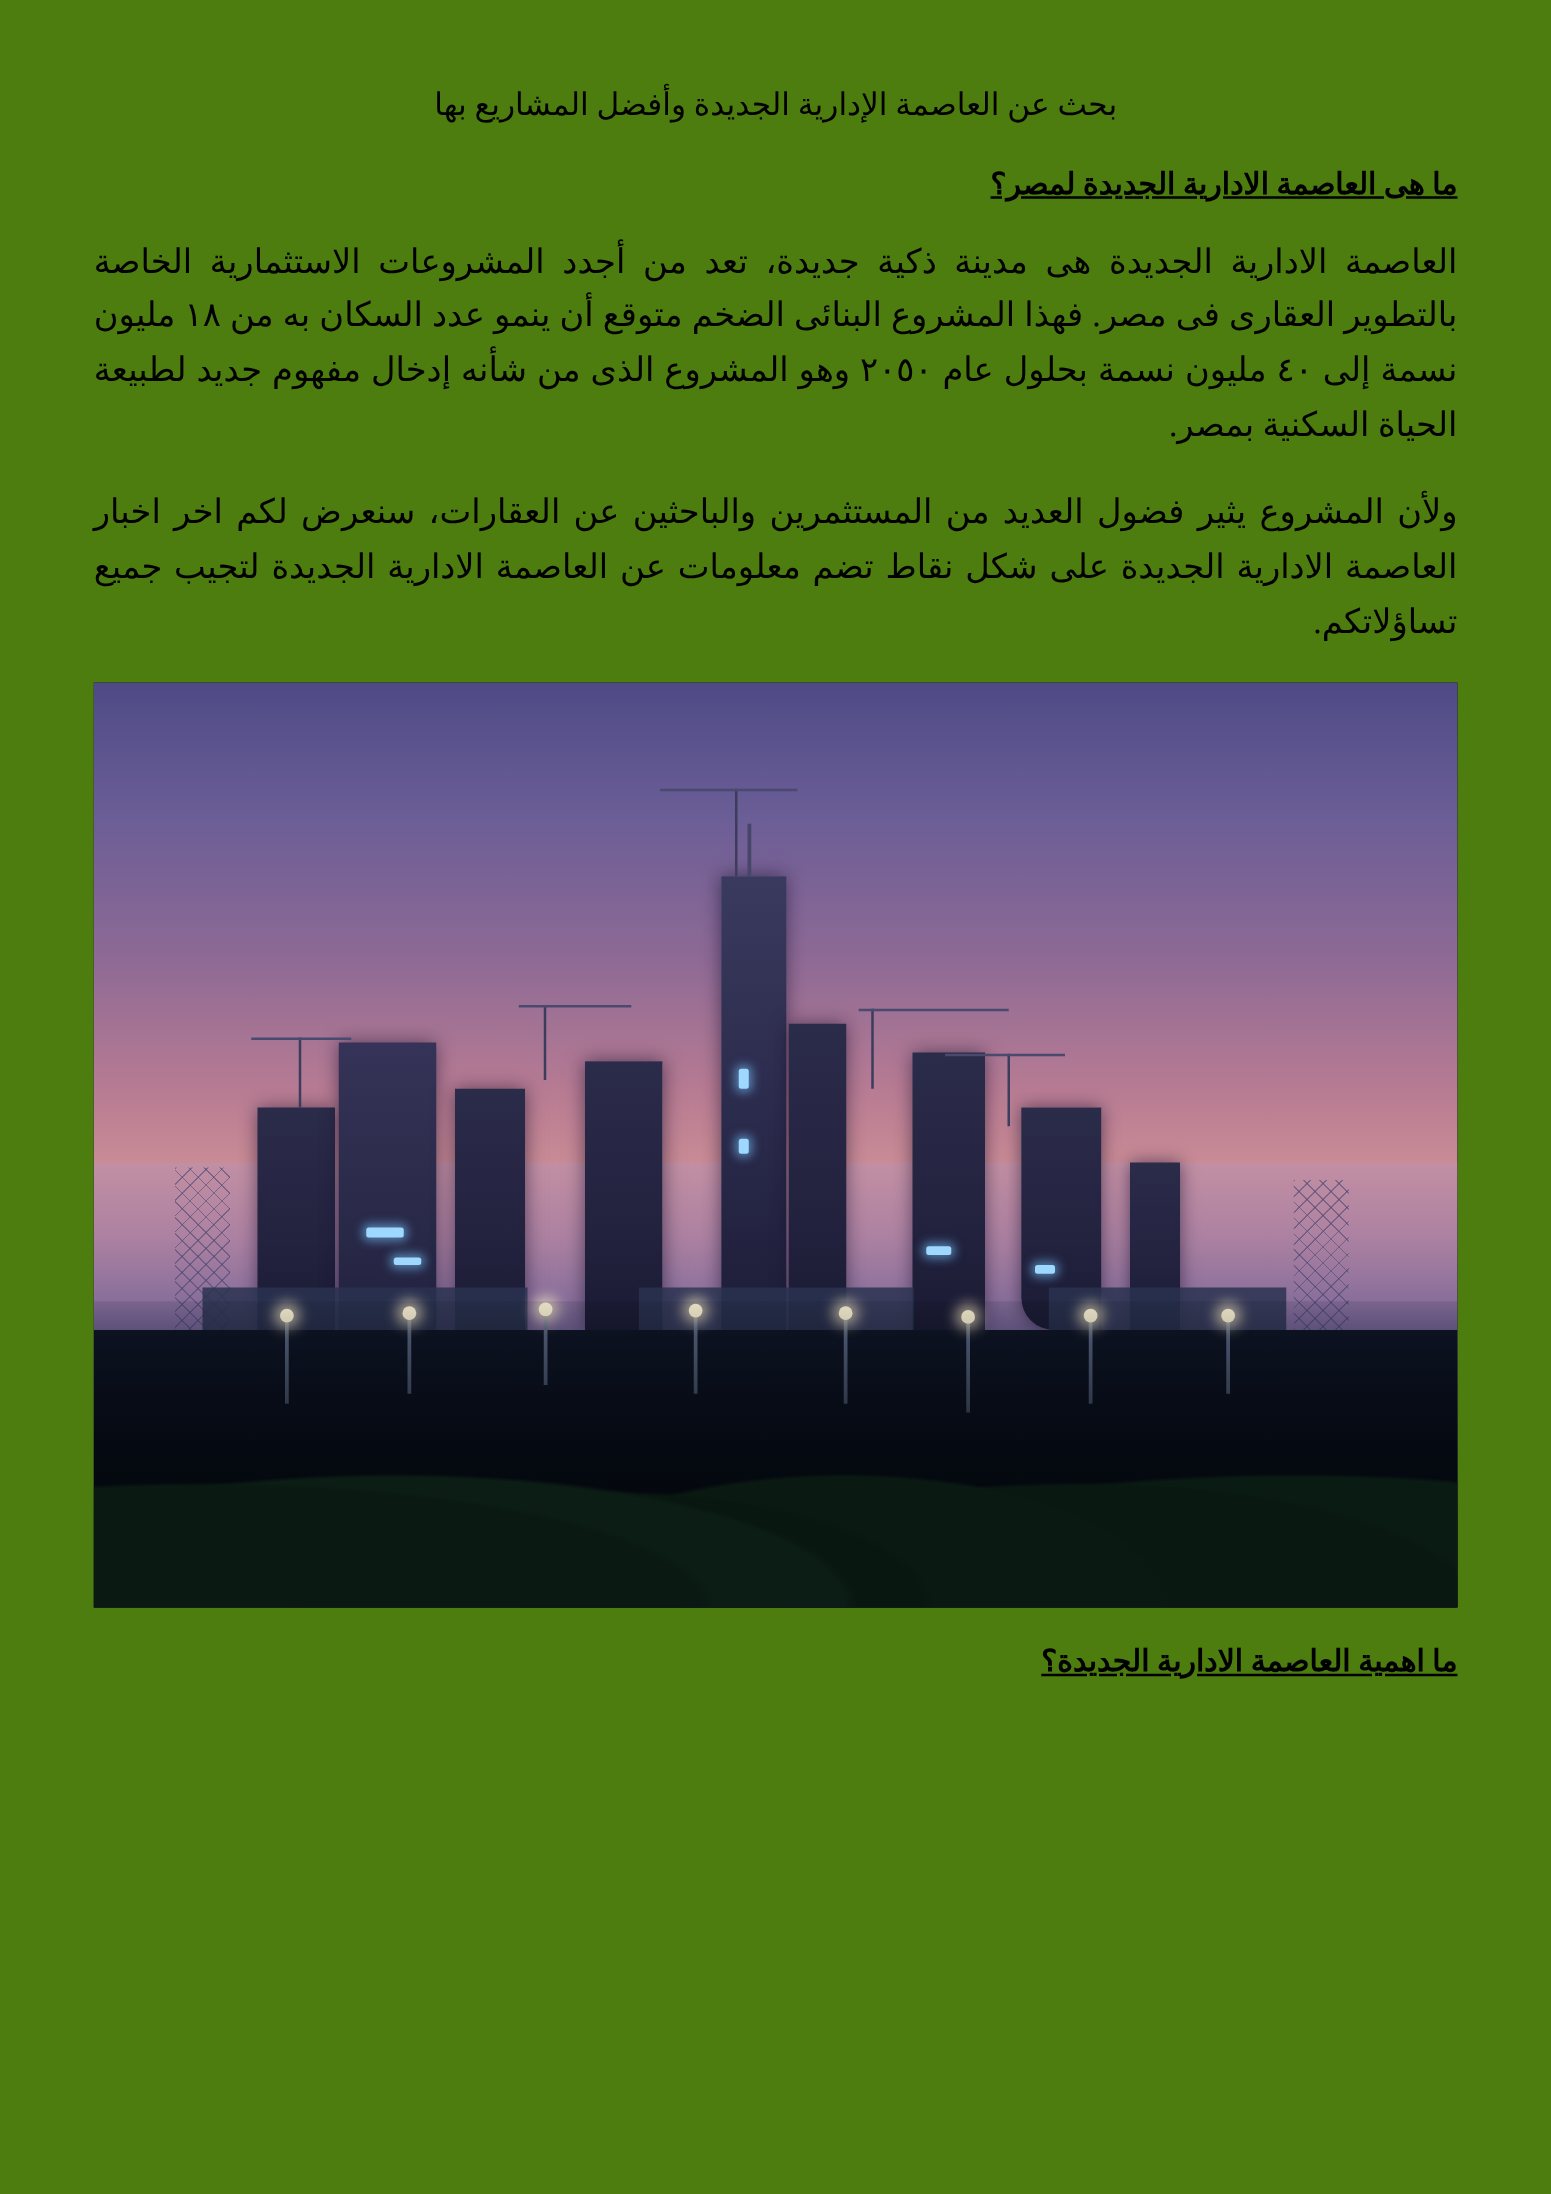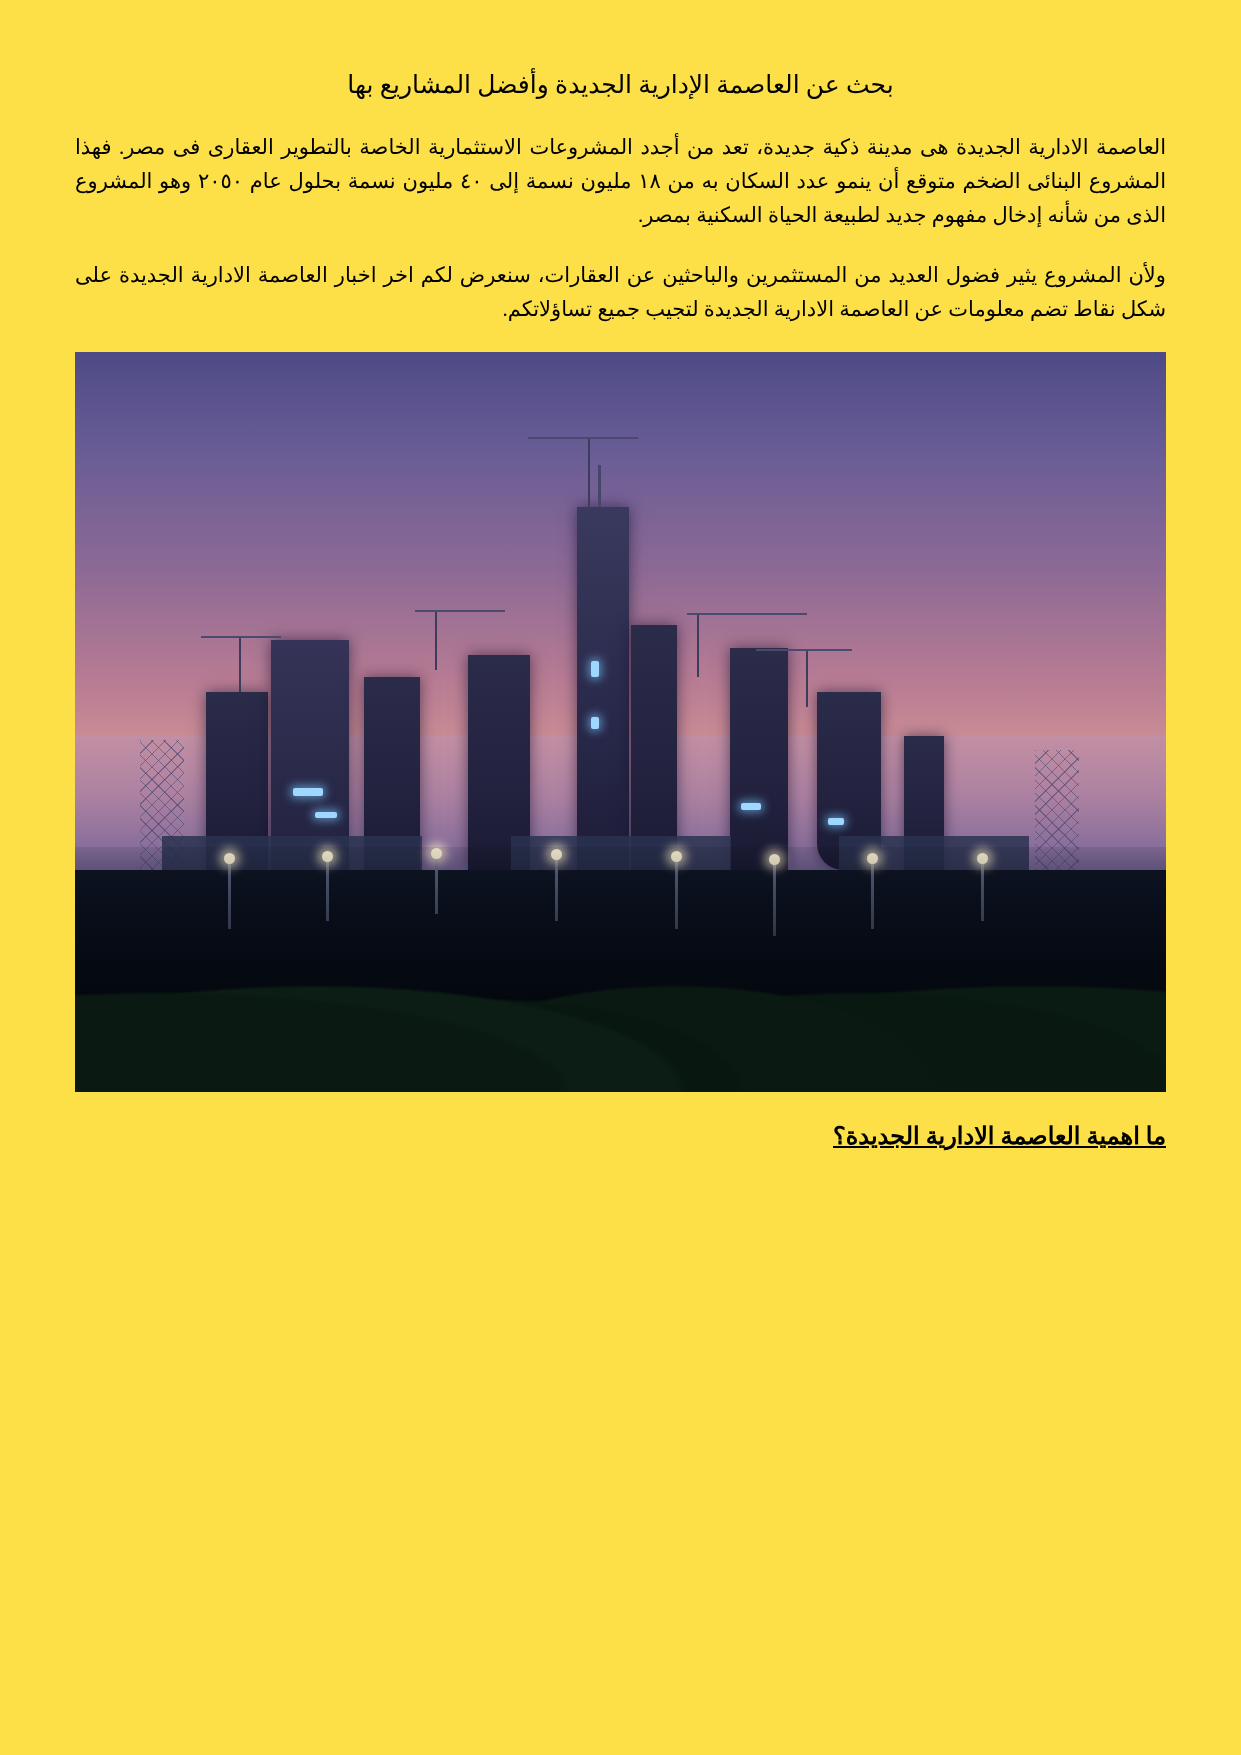--- a/index.html
+++ b/index.html
@@ -11,41 +11,41 @@
     width: 1241px;
     min-height: 1755px;
     font-family: "Liberation Serif", "DejaVu Serif", serif;
     color: #000000;
   }
   .page {
     width: 1241px;
     min-height: 1755px;
     box-sizing: border-box;
     padding: 52px 75px 40px 75px;
-    background: #fde047;
+    background: #4d7c0f;
   }
   .doc-title {
     text-align: center;
     font-size: 25px;
     line-height: 1.5;
     margin: 14px 0 26px 0;
     font-weight: normal;
   }
   .section-heading {
     text-align: right;
     font-size: 24px;
     font-weight: bold;
     text-decoration: underline;
     margin: 16px 0 22px 0;
     line-height: 1.5;
   }
   .para {
     text-align: justify;
     text-align-last: right;
-    font-size: 21px;
+    font-size: 27px;
     line-height: 1.62;
     margin: 0 0 26px 0;
     letter-spacing: 0px;
   }
   .figure {
     margin: 18px 0 26px 0;
     display: block;
   }
   .cityscape {
     position: relative;
@@ -172,20 +172,21 @@
     margin-top: 10px;
   }
 </style>
 </head>
 <body>
 
 <div class="page">
 
   <h1 class="doc-title">بحث عن العاصمة الإدارية الجديدة وأفضل المشاريع بها</h1>
 
+  <h2 class="section-heading">ما هى العاصمة الادارية الجديدة لمصر؟</h2>
 
   <p class="para">العاصمة الادارية الجديدة هى مدينة ذكية جديدة، تعد من أجدد المشروعات الاستثمارية الخاصة بالتطوير العقارى فى مصر. فهذا المشروع البنائى الضخم متوقع أن ينمو عدد السكان به من ١٨ مليون نسمة إلى ٤٠ مليون نسمة بحلول عام ٢٠٥٠ وهو المشروع الذى من شأنه إدخال مفهوم جديد لطبيعة الحياة السكنية بمصر.</p>
 
   <p class="para">ولأن المشروع يثير فضول العديد من المستثمرين والباحثين عن العقارات، سنعرض لكم اخر اخبار العاصمة الادارية الجديدة على شكل نقاط تضم معلومات عن العاصمة الادارية الجديدة لتجيب جميع تساؤلاتكم.</p>
 
   <div class="figure">
     <div class="cityscape" role="img">
       <div class="sky"></div>
       <div class="haze"></div>
 

